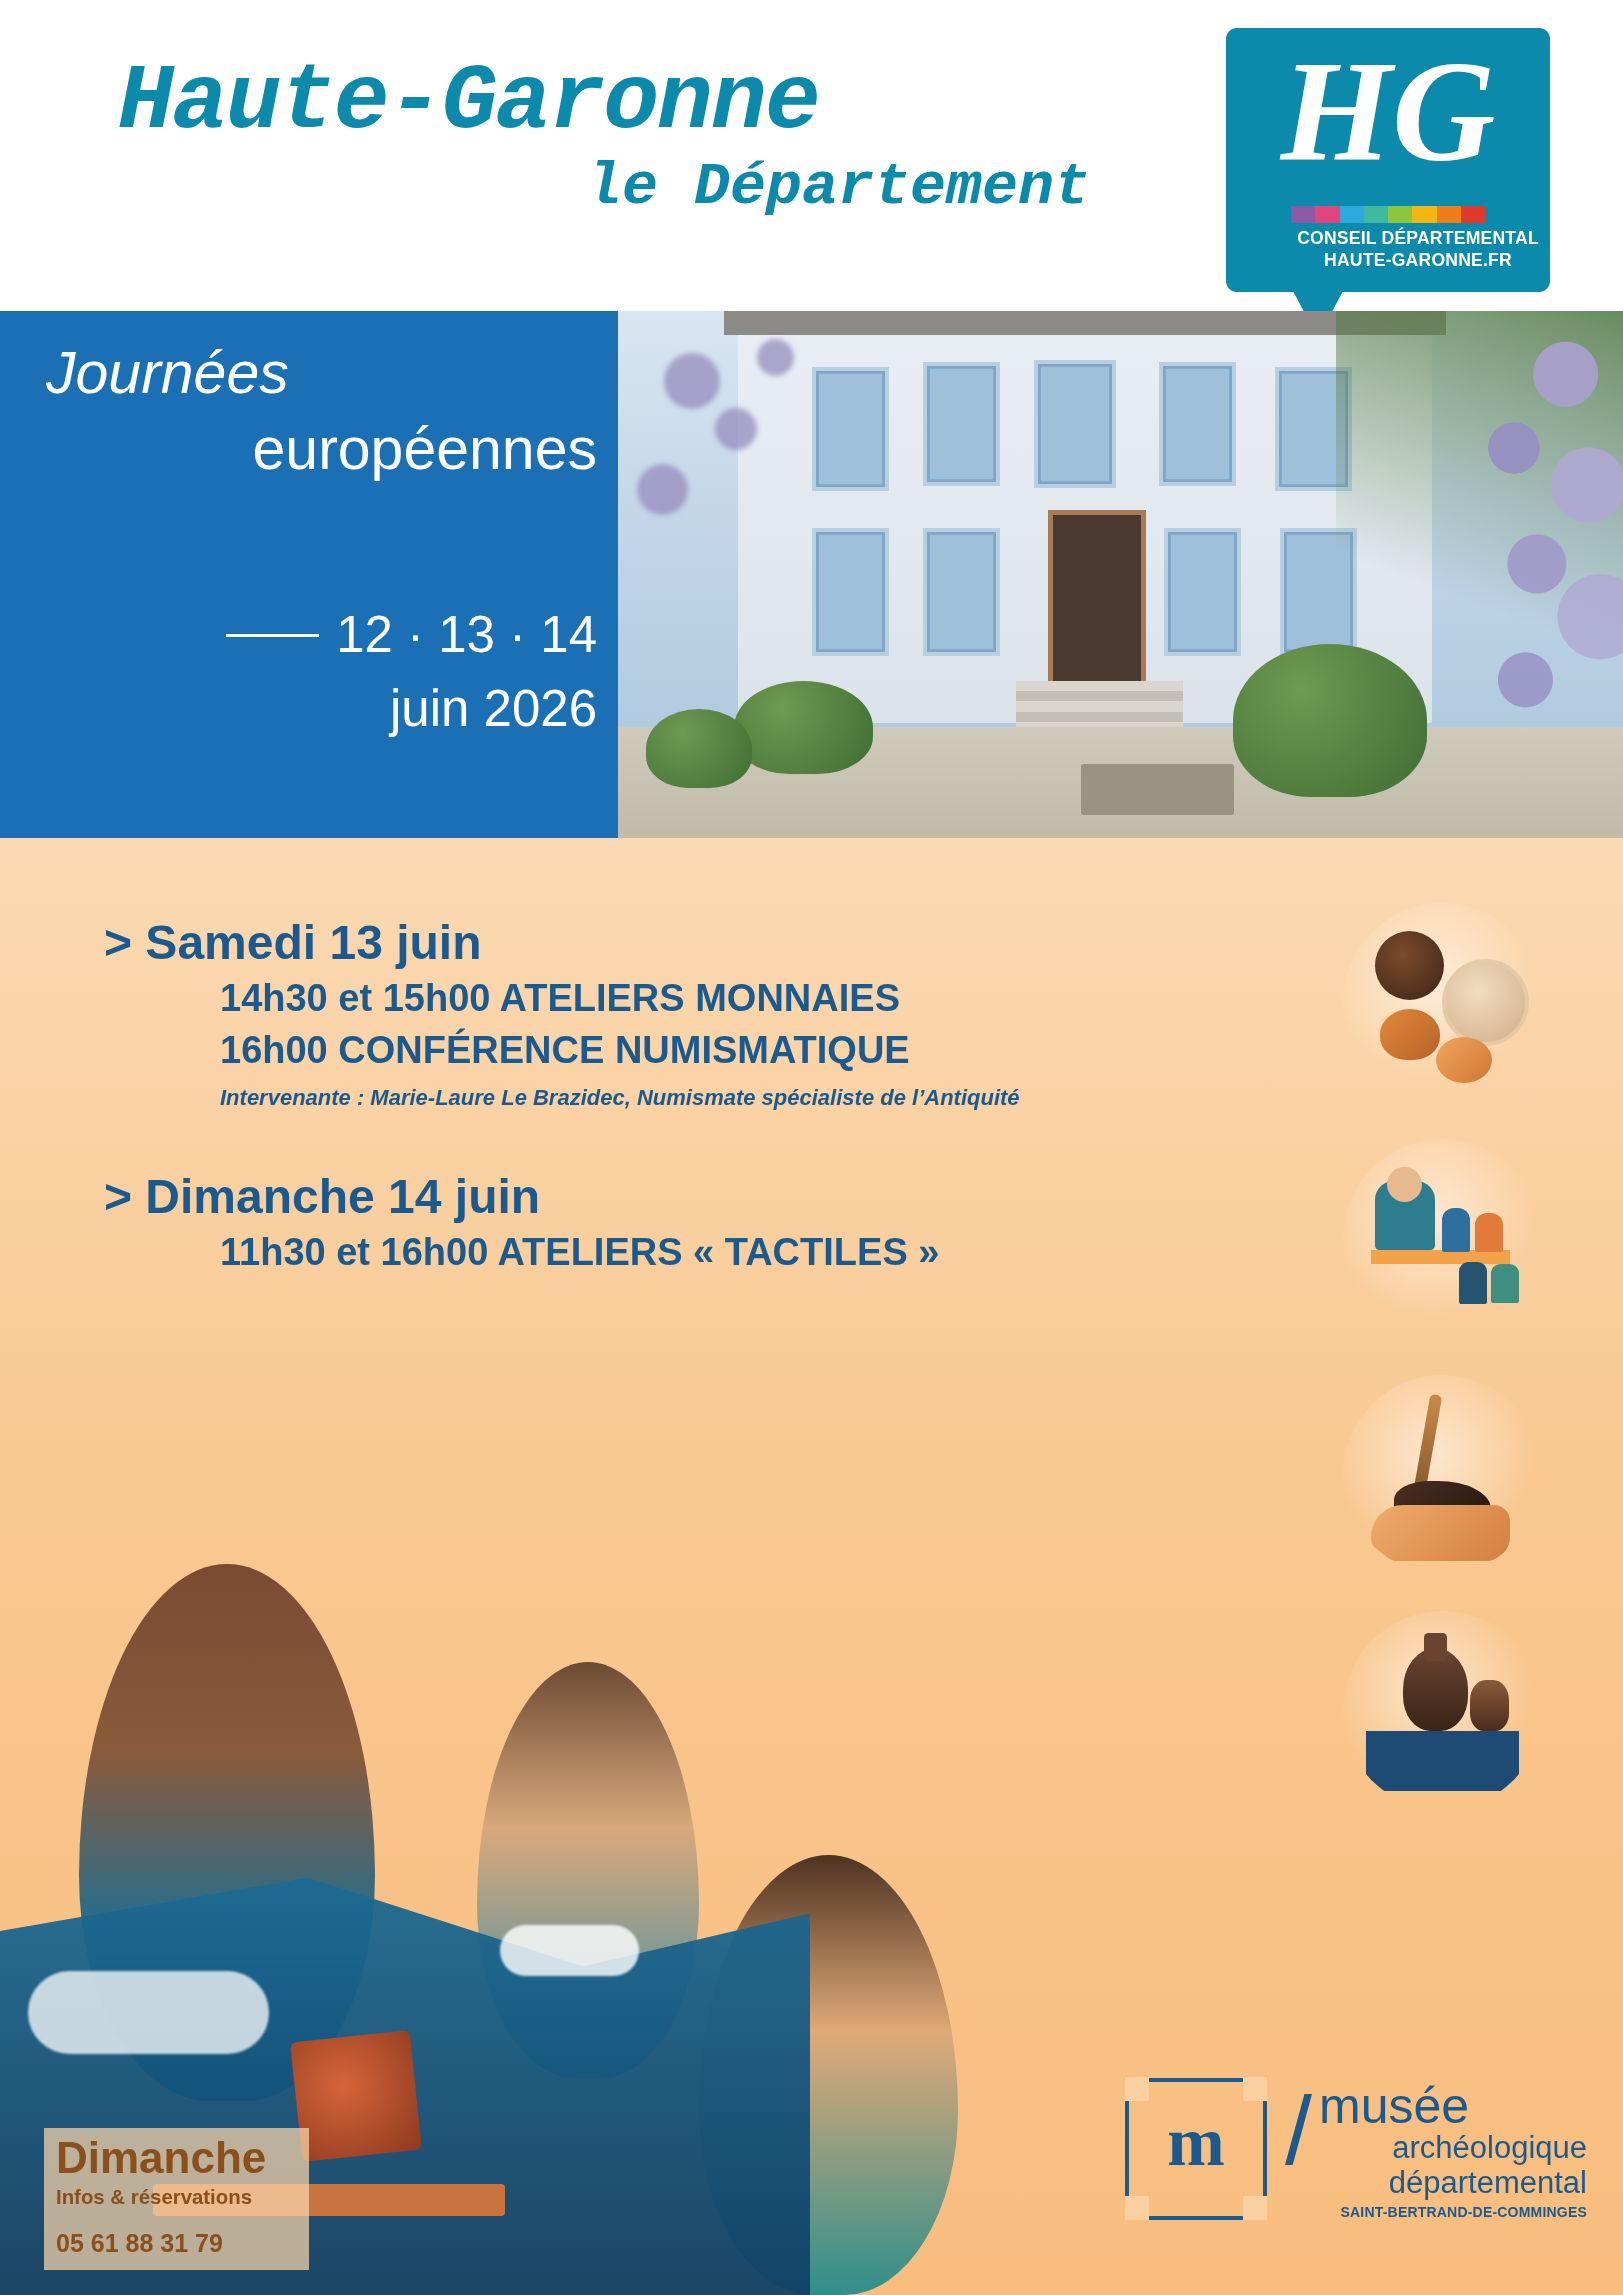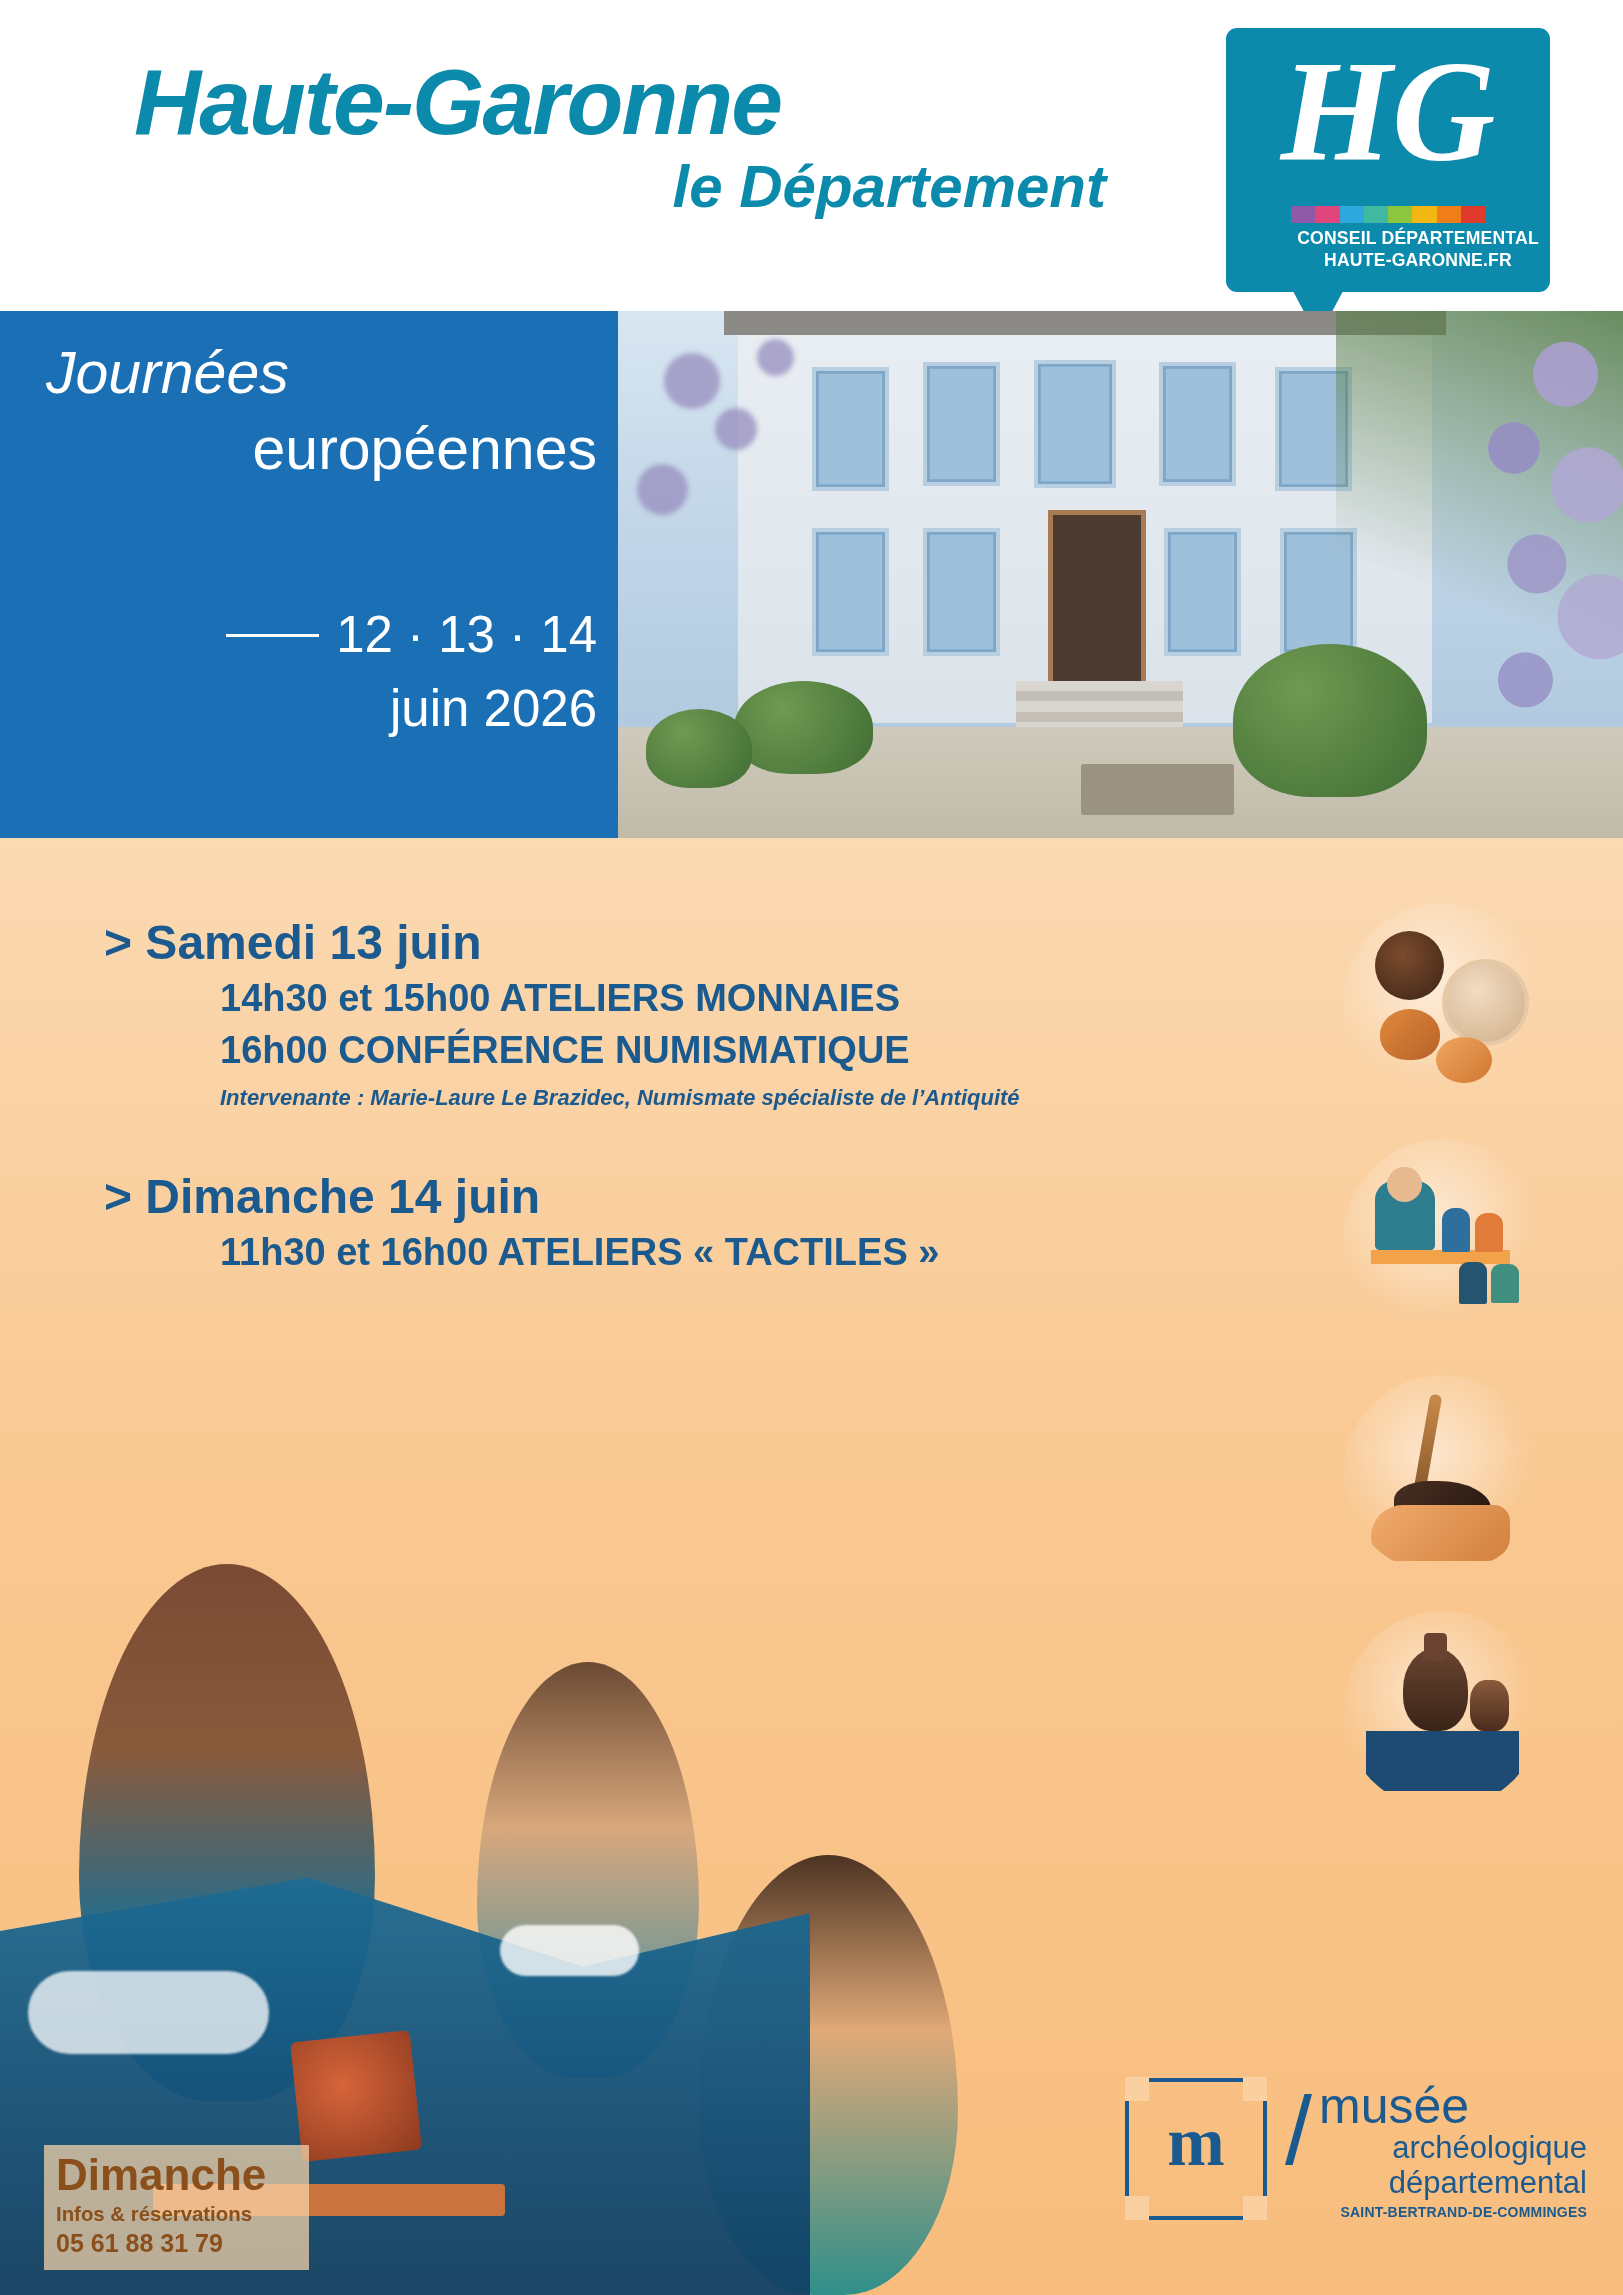--- a/index.html
+++ b/index.html
@@ -21,23 +21,24 @@
   
   .header {
     position: absolute;
     left: 0; top: 0;
     width: 1623px;
     height: 311px;
     background: #ffffff;
   }
   .dept-logo {
     position: absolute;
-    left: 134px;
+    left: 118px;
     top: 56px;
     width: 986px;
+    font-family: Liberation Mono, monospace;
   }
   .dept-logo .line1 {
     font-size: 93px;
     font-weight: bold;
     font-style: italic;
     color: #0c8aab;
     letter-spacing: -1.9px;
     line-height: 1.0;
   }
   .dept-logo .line2 {
@@ -321,21 +322,21 @@
   .gratuit .g2 {
     font-size: 20.4px;
     font-weight: bold;
     color: #8a4f1a;
     margin-top: 5.6px;
   }
   .gratuit .g3 {
     font-size: 25px;
     font-weight: bold;
     color: #8a4f1a;
-    margin-top: 3px;
+    margin-top: 20px;
   }
 
   
   .museum {
     position: absolute;
     right: 79px;
     bottom: 69px;
     width: 463px;
     height: 153px;
   }

